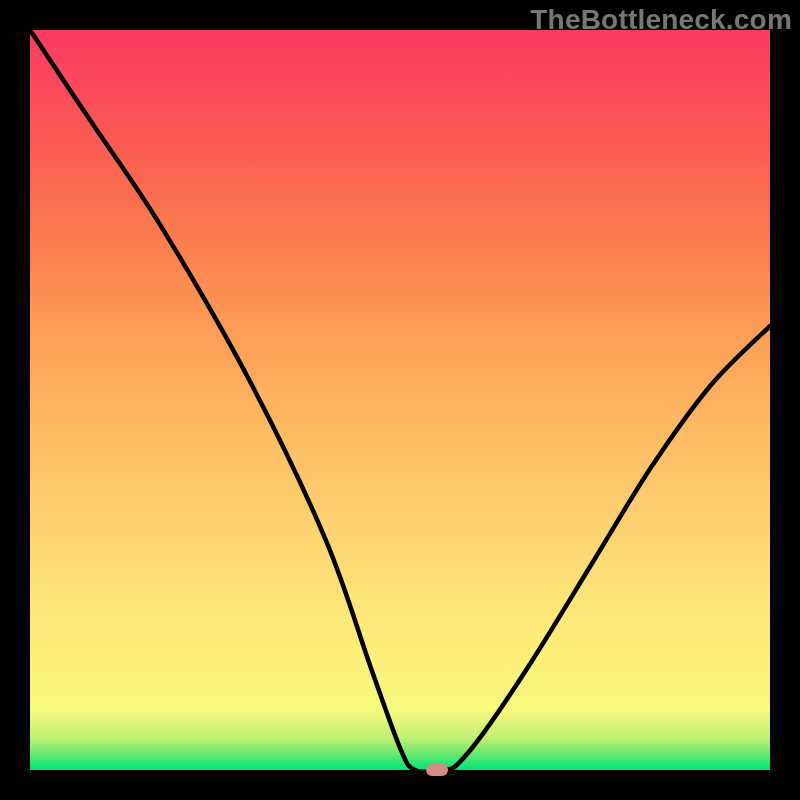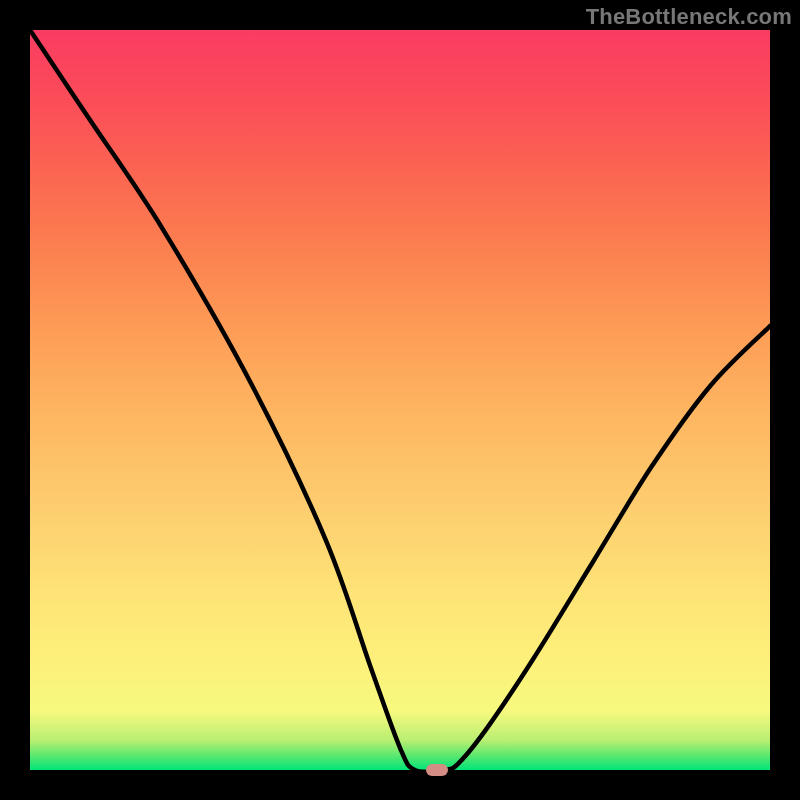--- a/index.html
+++ b/index.html
@@ -39,21 +39,21 @@
       #fb6751 80%,
       #fb4e58 90%,
       #fa3b62 100%
     );
   }
   .watermark {
     position: absolute;
     top: 4px;
     right: 8px;
     color: #777;
-    font-size: 22px;
+    font-size: 28px;
     font-weight: 600;
     letter-spacing: 0.2px;
     user-select: none;
   }
   svg.curve {
     position: absolute;
     left: 0;
     top: 0;
     width: 740px;
     height: 740px;

